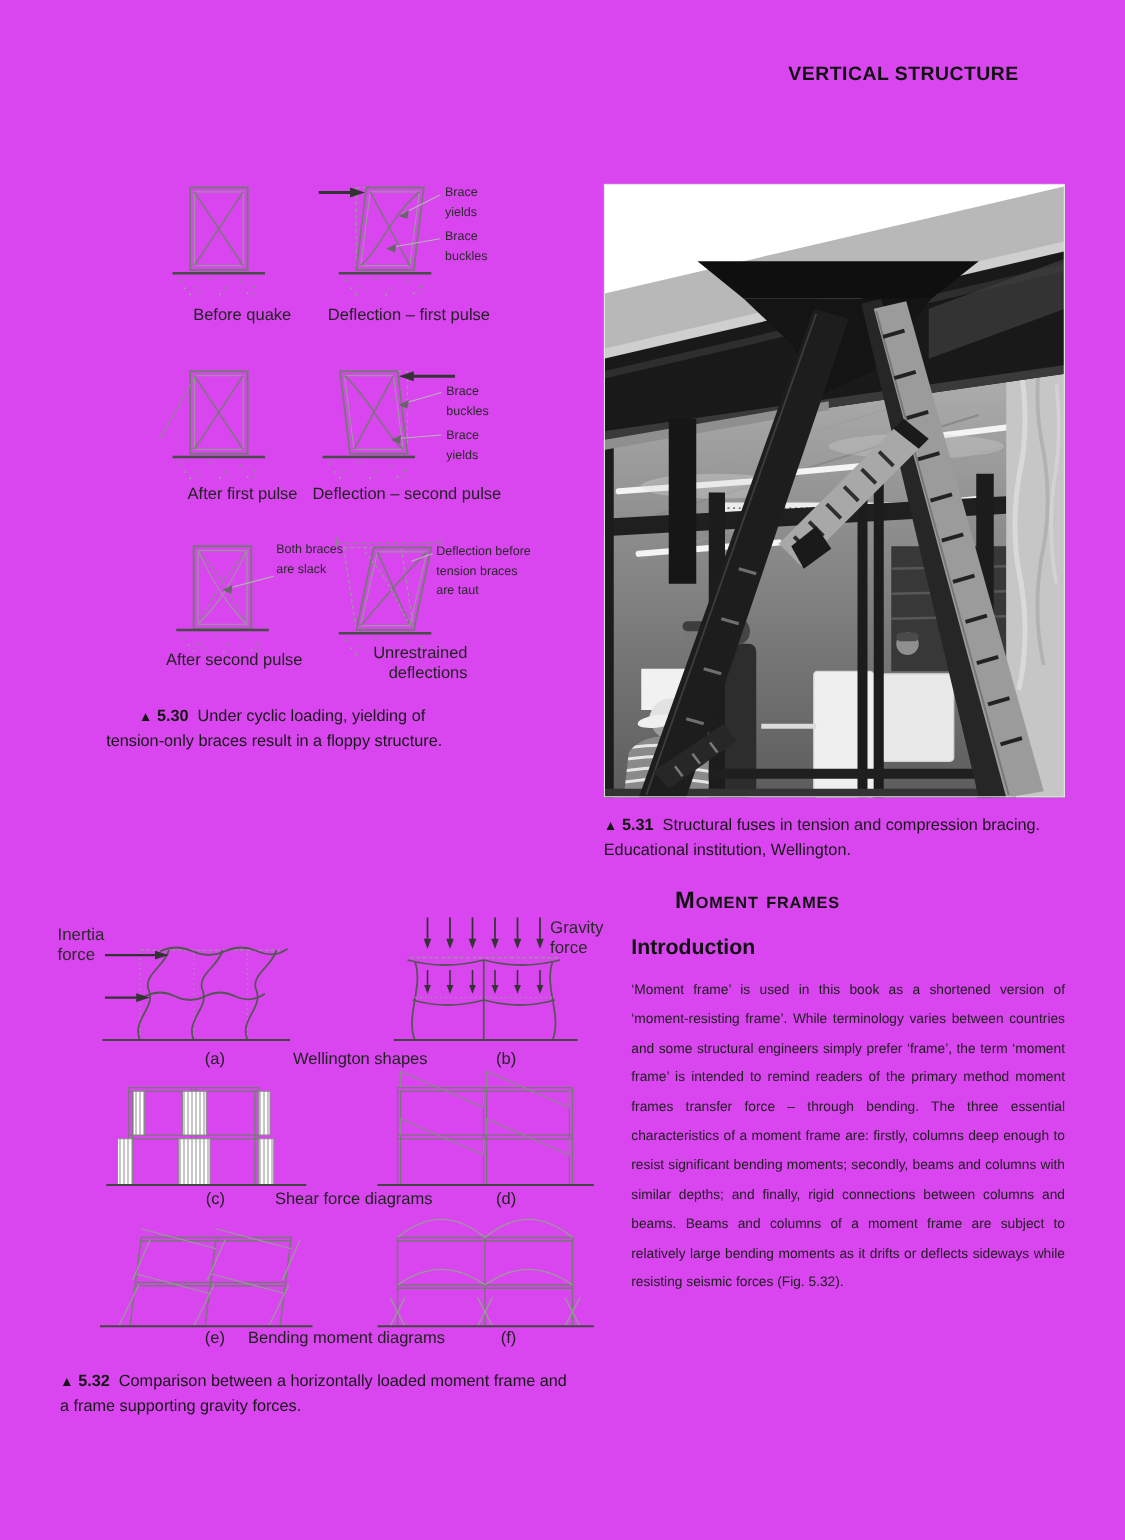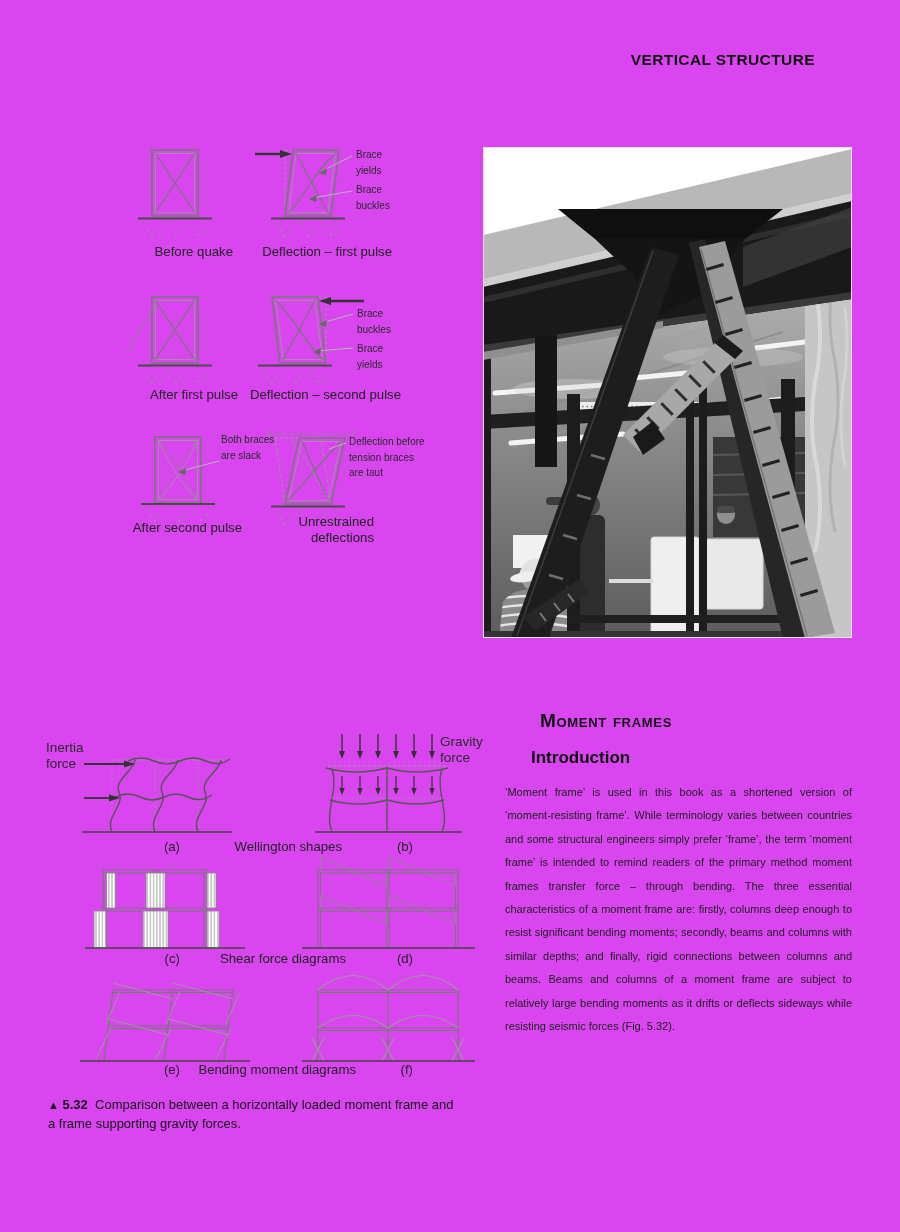--- a/index.html
+++ b/index.html
@@ -125,20 +125,21 @@
       <path d="M7,3.5 C 27,28 33,44 43,62.5" fill="none" stroke="#999" stroke-width="0.9" stroke-dasharray="2.5,2"></path>
     </g>
     <use href="#gnd" x="170" y="78.5"></use>
     <line x1="231" y1="15" x2="214" y2="21" stroke="#b5b5b5" stroke-width="1"></line>
   </svg>
   <div class="abs ann" style="left:221px;top:432px;width:64px">Both braces are slack</div>
   <div class="abs ann" style="left:349px;top:434px;width:80px">Deflection before tension braces are taut</div>
   <div class="abs dcap" style="left:108px;top:520px;width:134px">After second pulse</div>
   <div class="abs dcap" style="left:252px;top:514px;width:122px">Unrestrained deflections</div>
 
+  <p class="abs figcap" style="left:85px;top:564px;width:272px;margin:0;text-indent:26px"><span class="mark">▲</span> <span class="num">5.30</span>&nbsp;&nbsp;<span>Under cyclic loading, yielding of tension-only braces result in a floppy structure.</span></p>
 
   <svg class="abs" style="left:483px;top:147px" width="369" height="491" viewBox="0 0 369 491">
     <defs>
       <linearGradient id="gInt" x1="0" y1="0" x2="0" y2="1">
         <stop offset="0" stop-color="#aeaeae"></stop>
           <stop offset="0.35" stop-color="#8f8f8f"></stop>
         <stop offset="1" stop-color="#5c5c5c"></stop>
       </linearGradient>
       <clipPath id="torsoClip">
           <path d="M 16,491 L 20,455 Q 28,443 48,442 L 78,448 Q 88,455 90,470 L 92,491 Z"></path>
@@ -263,20 +264,21 @@
     <polygon points="150,290 170,274 182,292 160,308" fill="#1a1a1a"></polygon>
     <polygon points="40,470 96,432 106,446 52,484" fill="#272727"></polygon>
     <g stroke="#7a7a7a" stroke-width="2">
       <line x1="57" y1="466" x2="63" y2="474"></line>
         <line x1="71" y1="456" x2="77" y2="464"></line>
       <line x1="85" y1="447" x2="91" y2="455"></line>
     </g>
     <rect x="0.5" y="0.5" width="368" height="490" fill="none" stroke="#e3e3e3"></rect>
   </svg>
 
+  <p class="abs figcap" style="left:483px;top:651px;width:390px;margin:0"><span class="mark">▲</span> <span class="num">5.31</span>&nbsp;&nbsp;<span>Structural fuses in tension and compression bracing. Educational institution, Wellington.</span></p>
 
   <svg class="abs" style="left:40px;top:728px" width="450" height="352" viewBox="0 0 450 352">
     <defs>
       <pattern id="hv" width="3.2" height="4" patternUnits="userSpaceOnUse">
         <rect width="3.2" height="4" fill="#fff"></rect>
         <line x1="1.6" y1="0" x2="1.6" y2="4" stroke="#9a9a9a" stroke-width="0.9"></line>
       </pattern>
     </defs>
 
     <g>
@@ -457,16 +459,16 @@
   <div class="abs dcap" style="left:188px;top:951px;width:158px">Shear force diagrams</div>
   <div class="abs dcap" style="left:363px;top:951px;width:50px">(d)</div>
 
   <div class="abs dcap" style="left:130px;top:1062px;width:50px">(e)</div>
   <div class="abs dcap" style="left:178px;top:1062px;width:178px">Bending moment diagrams</div>
   <div class="abs dcap" style="left:363px;top:1062px;width:50px">(f)</div>
 
   <p class="abs figcap" style="left:48px;top:1096px;width:408px;margin:0"><span class="mark">▲</span> <span class="num">5.32</span>&nbsp;&nbsp;<span>Comparison between a horizontally loaded moment frame and a frame supporting gravity forces.</span></p>
 
   <div class="abs h-moment" style="left:505px;top:710px;width:347px">Moment frames</div>
-  <div class="abs h-intro" style="left:531px;top:748px;width:347px">Introduction</div>
+  <div class="abs h-intro" style="left:505px;top:748px;width:347px">Introduction</div>
   <div class="abs body-text" style="left:505px;top:781px;width:347px">‘Moment frame’ is used in this book as a shortened version of ‘moment-resisting frame’. While terminology varies between countries and some structural engineers simply prefer ‘frame’, the term ‘moment frame’ is intended to remind readers of the primary method moment frames transfer force – through bending. The three essential characteristics of a moment frame are: firstly, columns deep enough to resist significant bending moments; secondly, beams and columns with similar depths; and finally, rigid connections between columns and beams. Beams and columns of a moment frame are subject to relatively large bending moments as it drifts or deflects sideways while resisting seismic forces (Fig. 5.32).</div>
 
 </div>
 
 </body></html>

